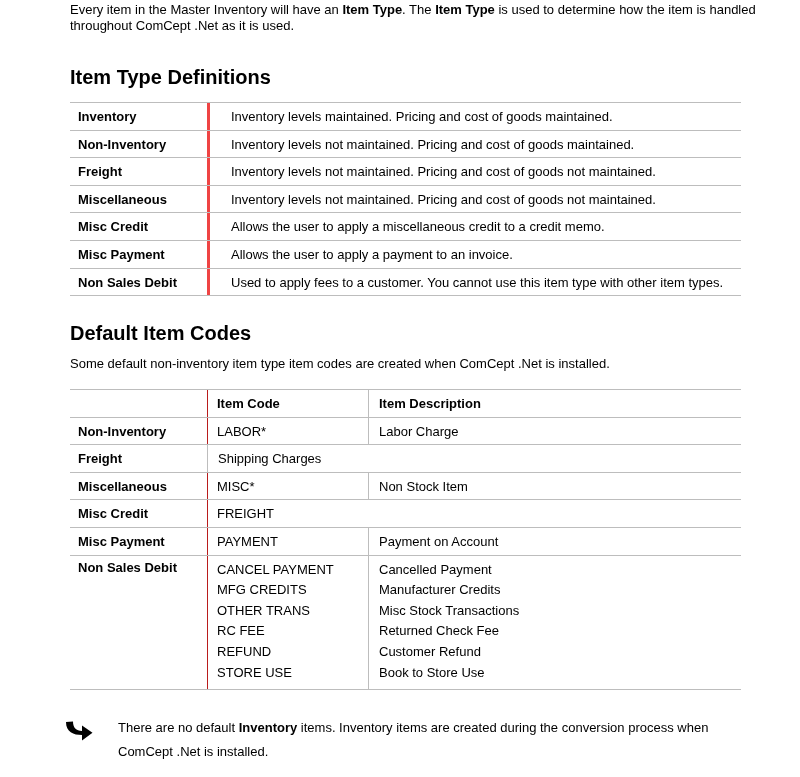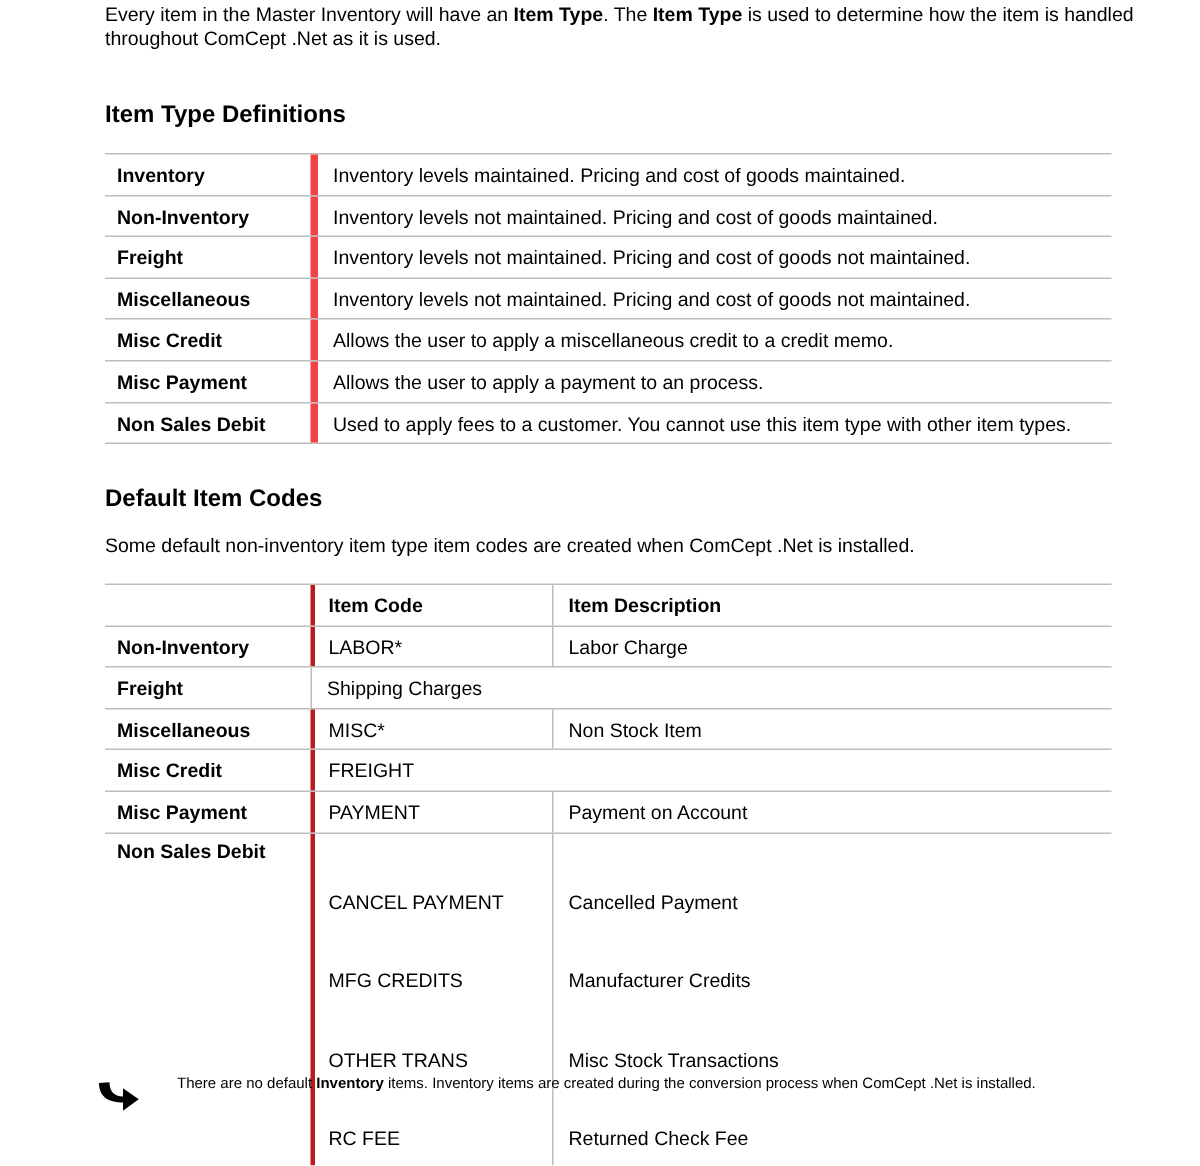--- a/index.html
+++ b/index.html
@@ -15,21 +15,21 @@
     font-family: "Liberation Sans", sans-serif;
     color: #000000;
     overflow: hidden;
   }
   .abs { position: absolute; }
   .body-text {
     font-size: 13px;
     line-height: 15.5px;
   }
   .section-heading {
-    font-size: 16px;
+    font-size: 20px;
     font-weight: bold;
     line-height: 18px;
   }
   
   .doc-table {
     border-top: 1px solid #bdbdbd;
     width: 671px;
   }
   .trow {
     display: flex;
@@ -37,35 +37,34 @@
     align-items: stretch;
   }
   .trow .cell {
     font-size: 13px;
     line-height: 15px;
     padding-top: 6px;
     padding-bottom: 4px;
     box-sizing: border-box;
   }
   .t1-c1 { width: 137px; padding-left: 8px; padding-right: 6px; font-weight: bold; }
-  .t1-c2 { flex: 1; border-left: 5px solid #ef4444; padding-left: 10px; padding-right: 6px; }
+  .t1-c2 { flex: 1; border-left: 3px solid #ef4444; padding-left: 21px; padding-right: 6px; }
   .trow { min-height: 26.6px; }
   .t2-c1 { width: 137px; padding-left: 8px; padding-right: 6px; font-weight: bold; }
-  .t2-c2 { width: 161px; border-left: 3px solid #b91c1c; padding-left: 9px; padding-right: 6px; box-sizing: border-box; }
+  .t2-c2 { width: 161px; border-left: 1px solid #b91c1c; padding-left: 9px; padding-right: 6px; box-sizing: border-box; }
   .t2-c3 { flex: 1; border-left: 1px solid #bdbdbd; padding-left: 10px; padding-right: 6px; }
   .t2-head { font-weight: bold; }
   .code-line, .desc-line {
     line-height: 20.6px;
-    margin-top: 32px;
   }
   .multi .cell { padding-top: 4px; padding-bottom: 6px; }
   
   .note-text {
-    font-size: 10px;
-    line-height: 14px;
+    font-size: 13px;
+    line-height: 24px;
   }
   .arrow-icon svg { display: block; }
 </style>
 </head>
 <body>
 
 <div id="page">
 
   <p class="abs body-text" style="left:70px; top:2px; width:692px; margin:0;"><span>Every item in the Master Inventory will have an </span><b>Item Type</b><span>. The </span><b>Item Type</b><span> is used to determine how the item is handled throughout ComCept .Net as it is used.</span></p>
 
@@ -87,21 +86,21 @@
     <div class="trow">
       <div class="cell t1-c1">Miscellaneous</div>
       <div class="cell t1-c2">Inventory levels not maintained. Pricing and cost of goods not maintained.</div>
     </div>
     <div class="trow">
       <div class="cell t1-c1">Misc Credit</div>
       <div class="cell t1-c2">Allows the user to apply a miscellaneous credit to a credit memo.</div>
     </div>
     <div class="trow">
       <div class="cell t1-c1">Misc Payment</div>
-      <div class="cell t1-c2">Allows the user to apply a payment to an process.</div>
+      <div class="cell t1-c2">Allows the user to apply a payment to an invoice.</div>
     </div>
     <div class="trow">
       <div class="cell t1-c1">Non Sales Debit</div>
       <div class="cell t1-c2">Used to apply fees to a customer. You cannot use this item type with other item types.</div>
     </div>
   </div>
 
   <div class="abs section-heading" style="left:70px; top:324px;">Default Item Codes</div>
 
   <p class="abs body-text" style="left:70px; top:356px; width:680px; margin:0;">Some default non-inventory item type item codes are created when ComCept .Net is installed.</p>

